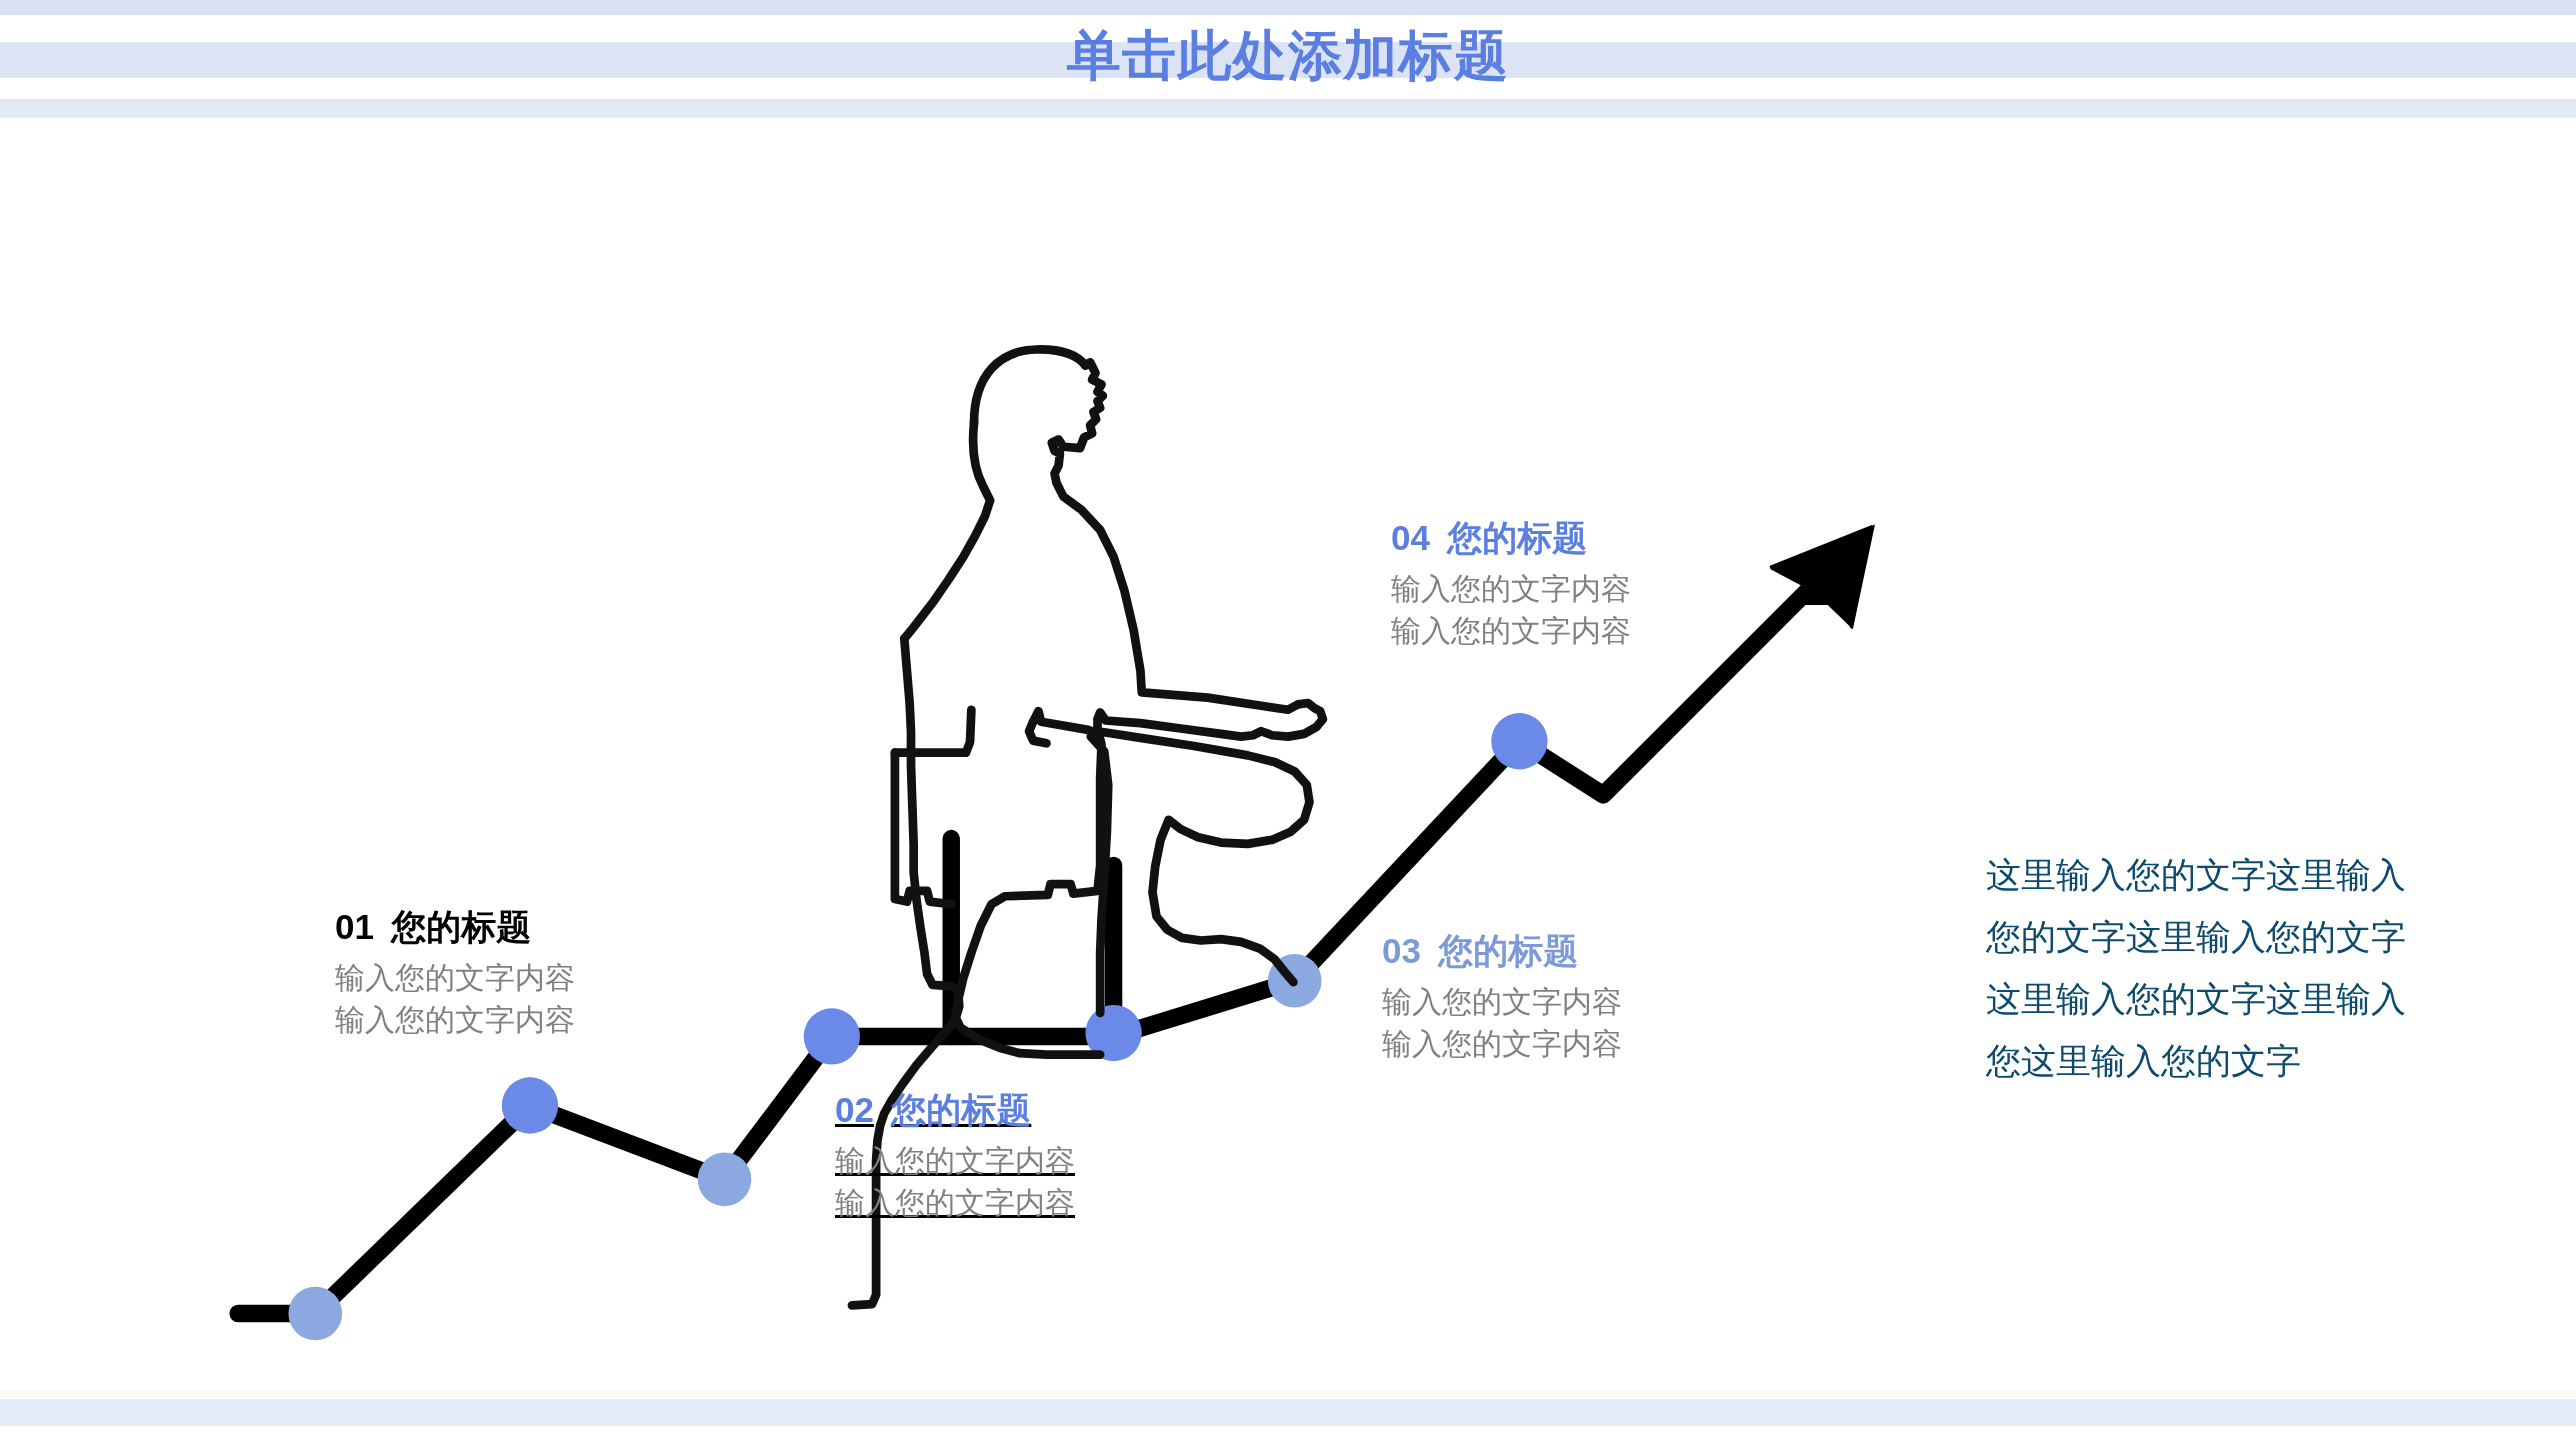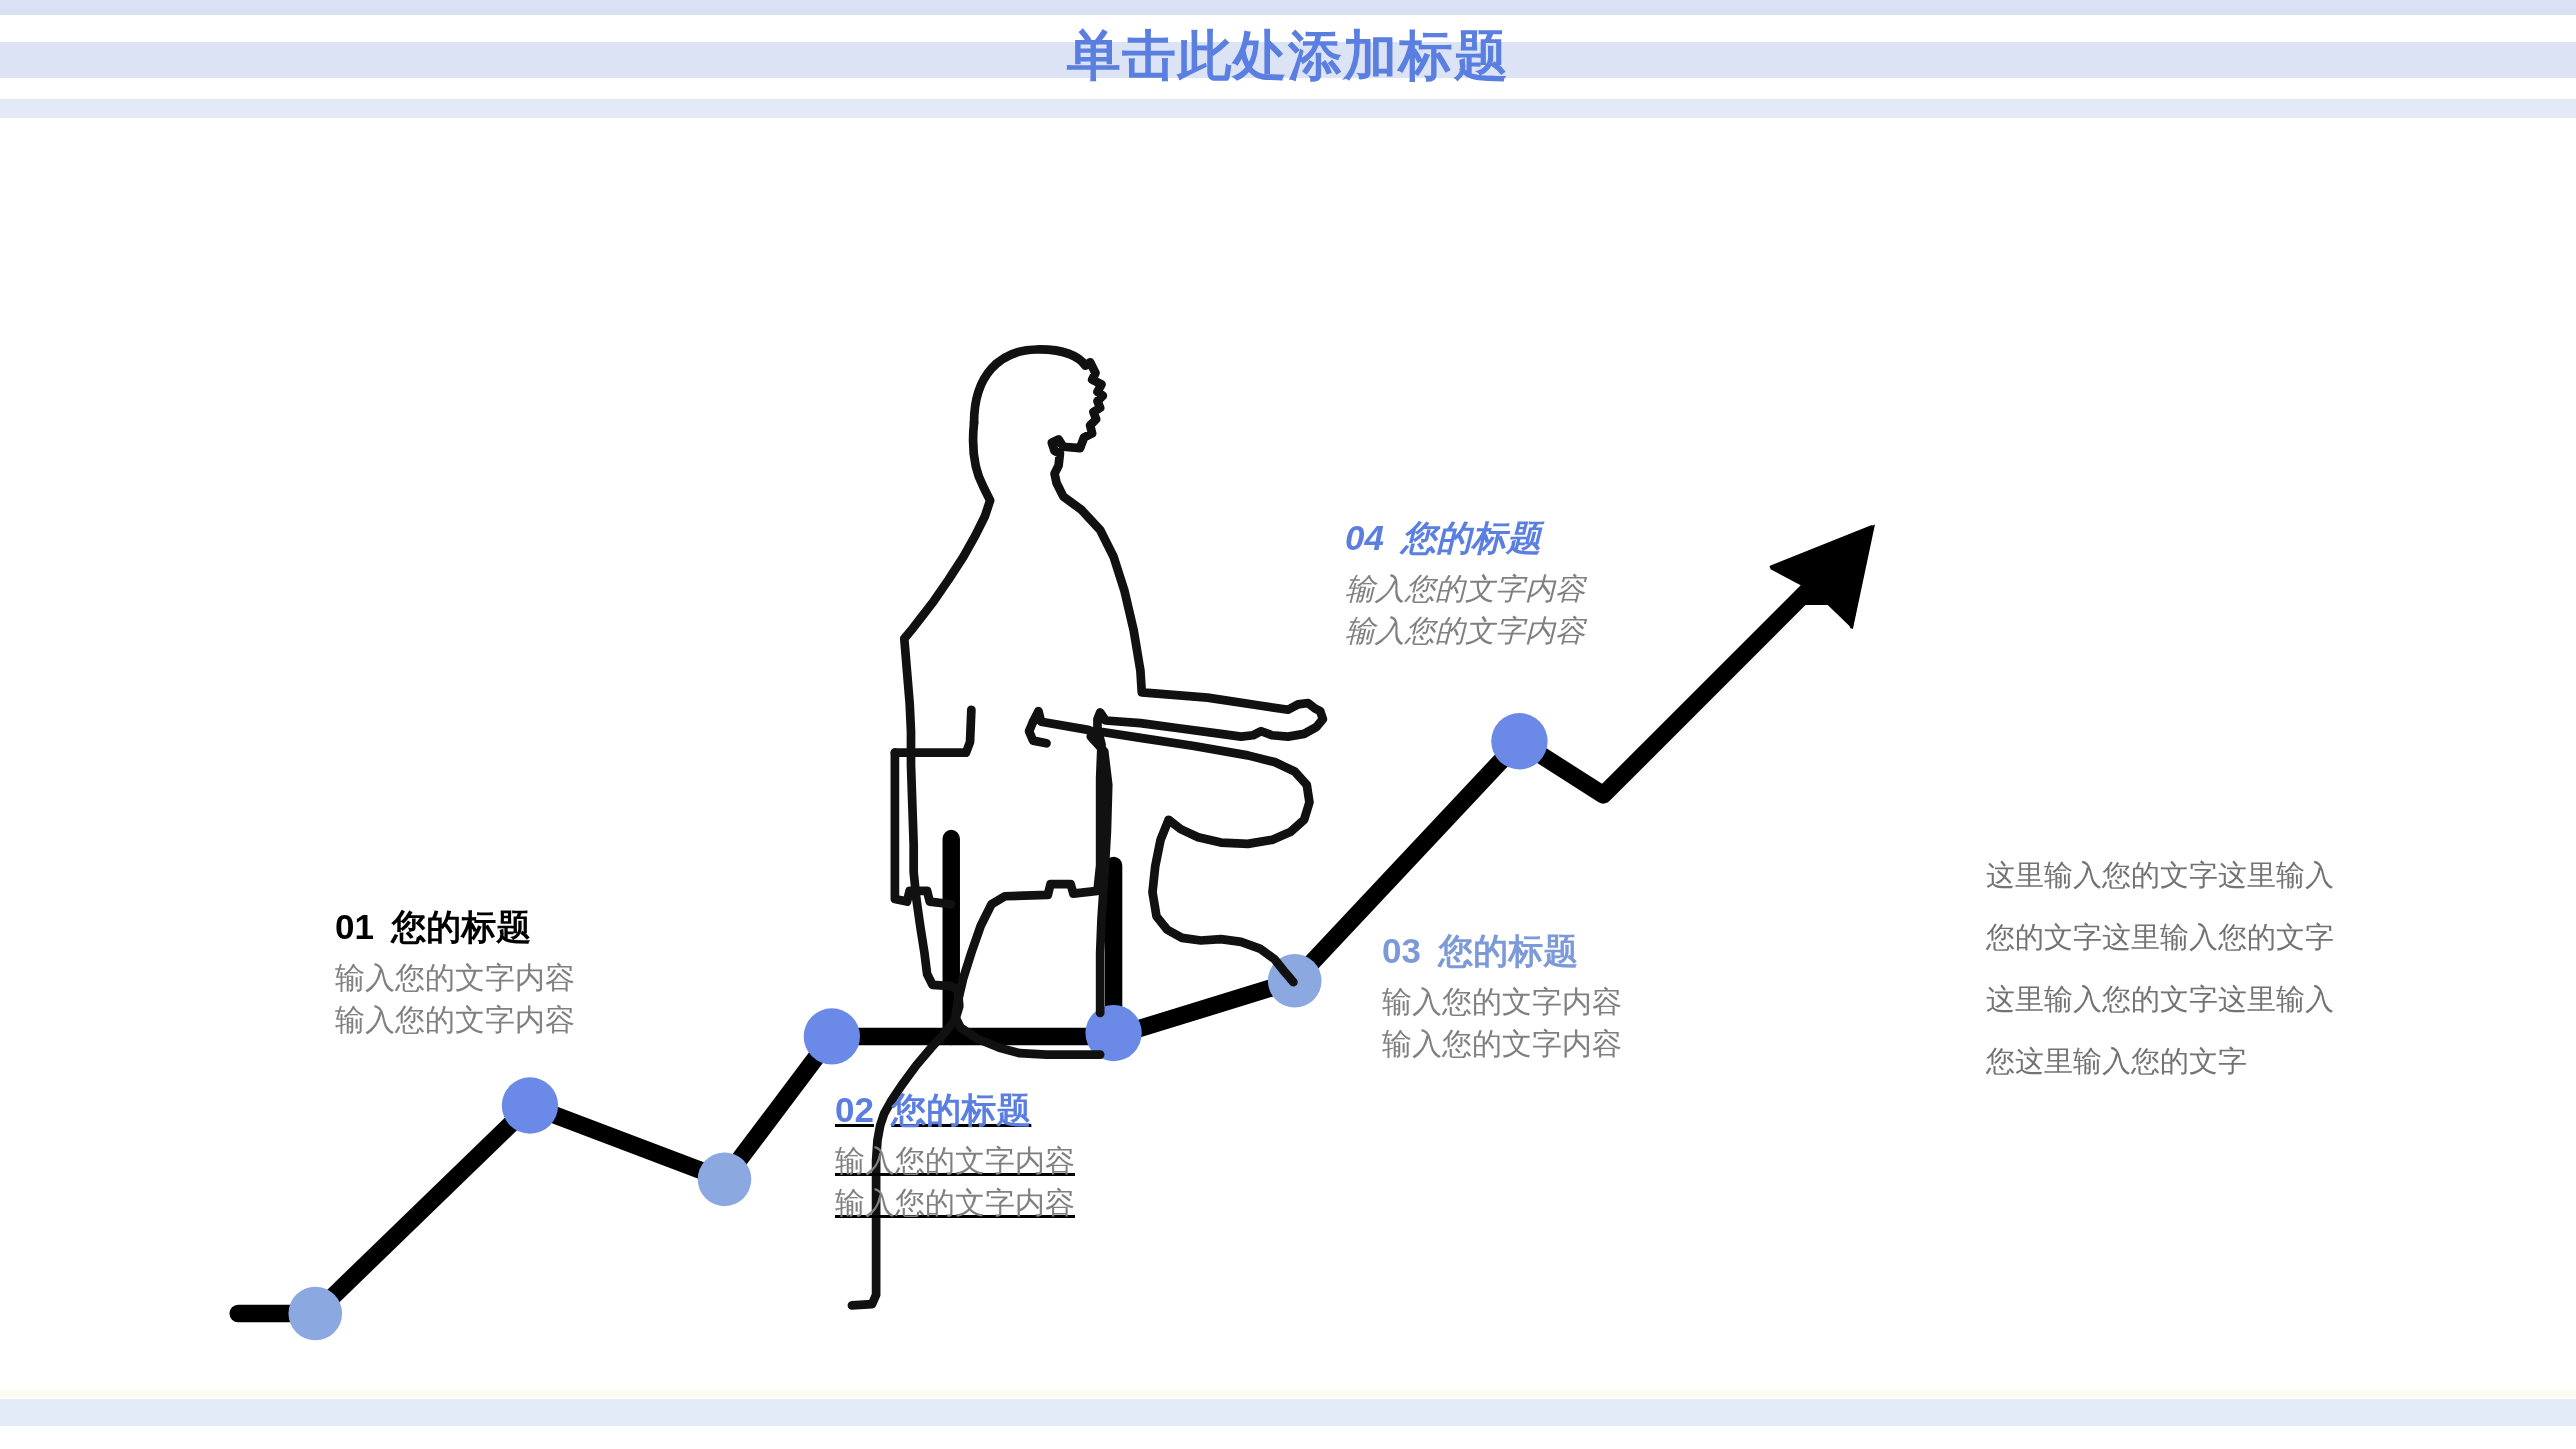--- a/index.html
+++ b/index.html
@@ -44,27 +44,27 @@
     font-size:30px;color:#808080;line-height:42px;white-space:nowrap;
     margin-top:5.4px;
   }
 
   #block01{left:335px;top:902px;}
   #block01 .head{color:#000000;}
   #block02{left:835px;top:1085px;text-decoration:underline;}
   #block02 .head{color:#5b7fe0;}
   #block03{left:1382px;top:926px;}
   #block03 .head{color:#7d9ad8;}
-  #block04{left:1345px;top:513px;font-style:italic;}
+  #block04{left:1391px;top:513px;}
   #block04 .head{color:#5b7fe0;}
 
   
   #rightpara{
     position:absolute;left:1986px;top:844px;width:496px;
-    font-size:29px;line-height:62px;color:#737373;
+    font-size:35px;line-height:62px;color:#0c4a6e;
     text-align:left;
   }
   #rightpara .ln{white-space:nowrap;}
 </style>
 </head>
 <body>
 
 <div id="slide">
 
   <div class="stripe s1"></div>

